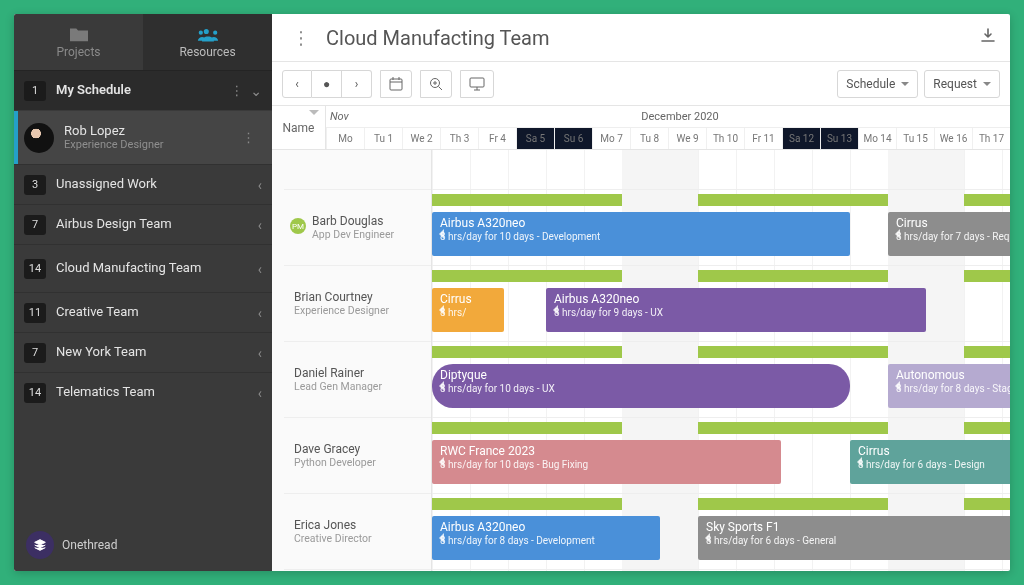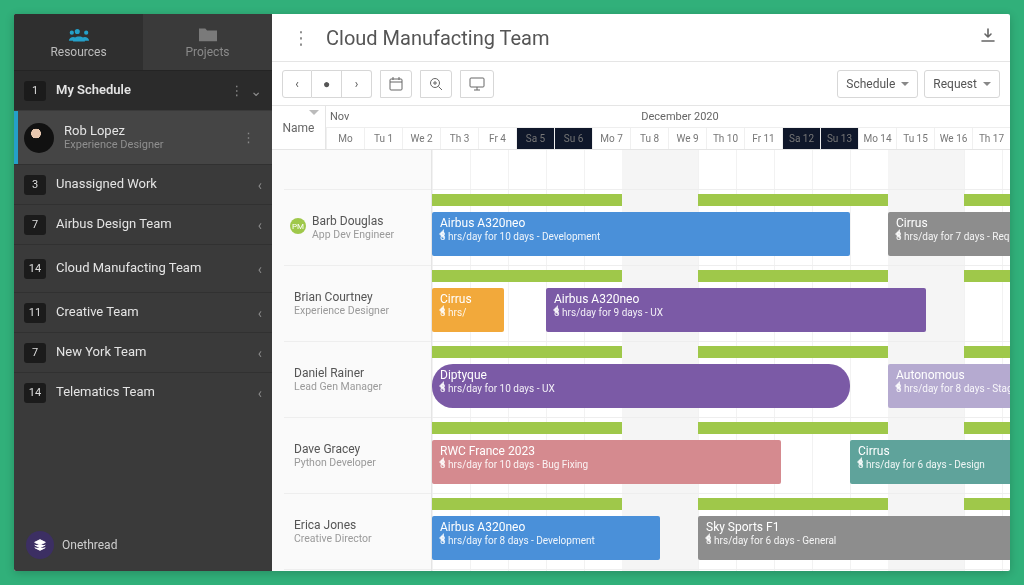--- a/index.html
+++ b/index.html
@@ -71,31 +71,31 @@
   .grid-bg { position:absolute; inset:0; background-image: linear-gradient(to right, #f2f2f2 1px, transparent 1px); background-size: 38px 100%; pointer-events:none;}
   .we-bg { position:absolute; top:0; bottom:0; width:38px; background:#f5f5f5; }
 </style>
 </head>
 <body>
 
 <div class="app">
 
   <div class="sidebar">
     <div class="tabs">
+      <div class="tab">
+        <svg viewBox="0 0 24 20">
+            <path fill="#7a7a7a" d="M2 4h7l2 2h11v12H2z"></path>
+          </svg>
+        <span>Projects</span>
+      </div>
       <div class="tab active">
         <svg viewBox="0 0 26 20">
             <path fill="#24a0c9" d="M8 7a3 3 0 1 1 6 0 3 3 0 0 1-6 0zm-6 1.5a2.5 2.5 0 1 1 5 0 2.5 2.5 0 0 1-5 0zm17 0a2.5 2.5 0 1 1 5 0 2.5 2.5 0 0 1-5 0zM1 18c0-3 3-4.5 5-4.5S11 15 11 18zm14 0c0-3 3-4.5 5-4.5S25 15 25 18zM6 19c0-4 3-6 7-6s7 2 7 6z"></path>
           </svg>
         <span>Resources</span>
-      </div>
-      <div class="tab">
-        <svg viewBox="0 0 24 20">
-            <path fill="#7a7a7a" d="M2 4h7l2 2h11v12H2z"></path>
-          </svg>
-        <span>Projects</span>
       </div>
     </div>
 
     <div class="row" style="background:#2b2b2b;">
       <div class="badge">1</div>
       <div class="row-label" style="font-weight:600;">My Schedule</div>
       <span class="dots">⋮</span>
       <span class="chev">⌄</span>
     </div>
 
@@ -205,21 +205,21 @@
         </div>
     </div>
 
     <div class="dhead">
       <div class="nm">
         <span>Name</span>
         <span class="tri"></span>
       </div>
       <div class="cal">
         <div class="month">
-          <span style="flex:0 0 24px; padding-left:4px;">Nov</span>
+          <span style="flex:0 0 24px; padding-left:4px;font-style:italic;">Nov</span>
           <span style="flex:1; justify-content:center;">December 2020</span>
         </div>
         <div class="days" id="days-row">
             <span>Mo</span>
             <span>Tu 1</span>
             <span>We 2</span>
             <span>Th 3</span>
             <span>Fr 4</span>
             <span class="we">Sa 5</span>
             <span class="we">Su 6</span>

